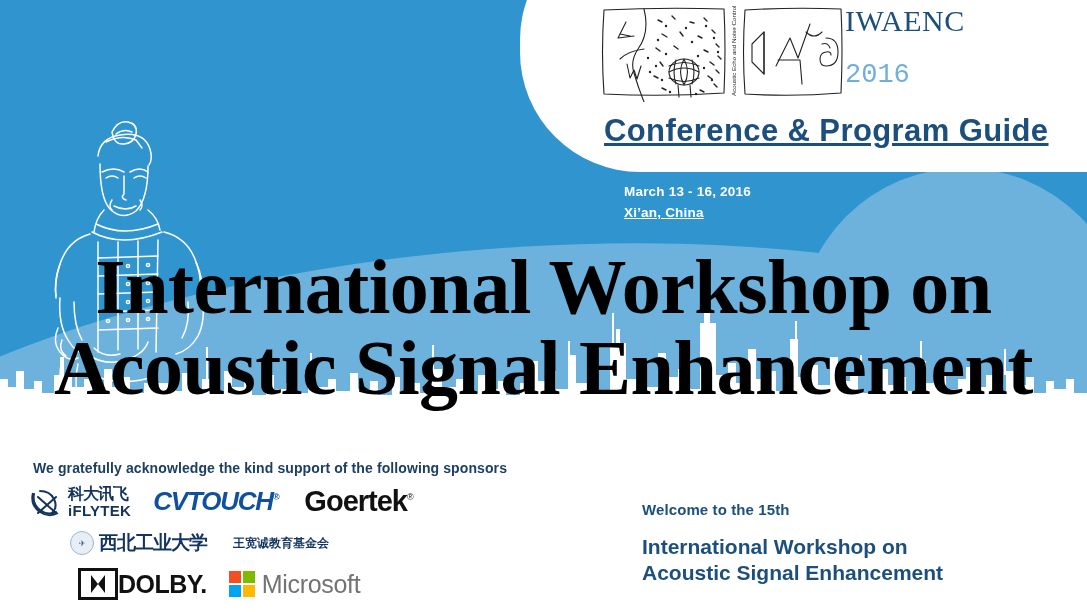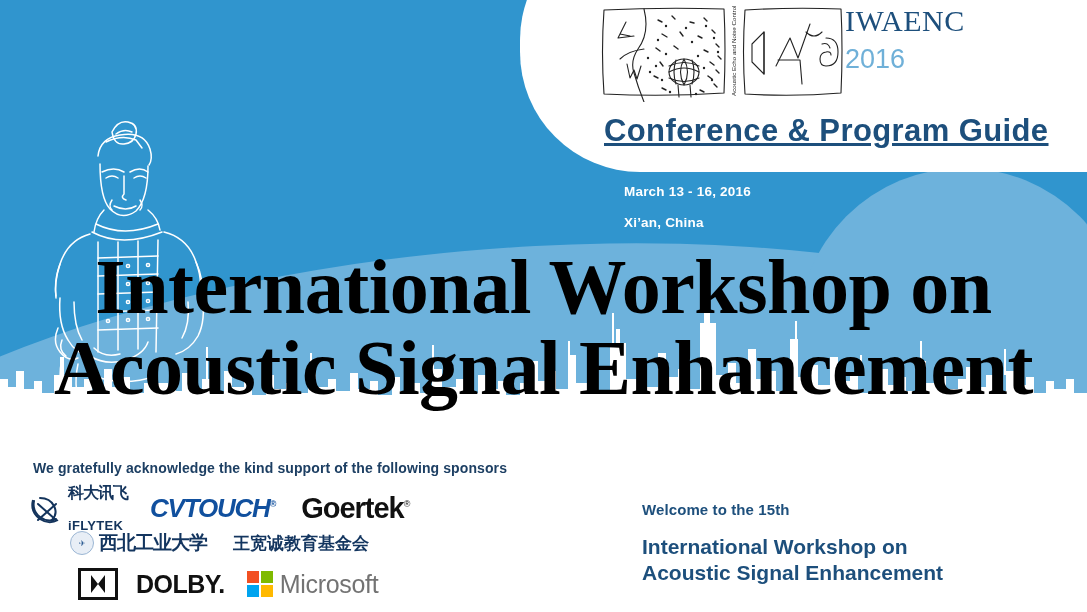--- a/index.html
+++ b/index.html
@@ -23,27 +23,27 @@
 
   
   #warrior{position:absolute;left:52px;top:112px;width:170px;height:325px;}
 
   
   #logo-block{position:absolute;left:600px;top:4px;width:245px;height:98px;}
   #logo-svg{display:block;width:245px;height:98px;}
 
   #brand{position:absolute;left:845px;top:6px;width:230px;}
   #brand .iwaenc{font-family:"Liberation Serif",serif;font-size:30px;letter-spacing:.5px;color:#1d4f7c;line-height:1;}
-  #brand .year{font-family:Liberation Sans, sans-serif;font-size:27px;color:#6fb0d8;line-height:1;margin-top:10px;}
+  #brand .year{font-family:Liberation Mono, monospace;font-size:27px;color:#6fb0d8;line-height:1;margin-top:26px;}
 
   #cpg{position:absolute;left:604px;top:113px;font-family:"Liberation Sans",sans-serif;font-weight:bold;
        font-size:31px;letter-spacing:.4px;color:#1d4f7c;white-space:nowrap;text-decoration:underline;}
 
   #dateline{position:absolute;left:624px;top:184px;color:#ffffff;font-weight:bold;font-size:13.5px;letter-spacing:.2px;}
-  #dateline .l2{margin-top:16px;}
+  #dateline .l2{margin-top:6px;text-decoration:underline;}
 
   
   #maintitle{position:absolute;left:0px;top:248px;width:1087px;
        font-family:"Liberation Serif",serif;font-weight:bold;color:#000000;
        font-size:78px;line-height:.99;letter-spacing:-0.5px;text-align:center;}
   #maintitle .ln2{margin-top:4px;}
 
   
   #footer{position:absolute;left:0;top:433px;width:1087px;height:179px;background:#ffffff;}
 
@@ -52,39 +52,39 @@
   .srow{position:absolute;display:flex;align-items:center;justify-content:center;}
   #srow1{left:30px;top:52px;}
   #srow2{left:70px;top:97px;}
   #srow3{left:78px;top:135px;}
 
   
   .iflytek{display:flex;align-items:center;gap:4px;margin-right:22px;}
   .ifly-mark{width:34px;height:30px;}
   .ifly-txt{display:flex;flex-direction:column;line-height:1;}
   .ifly-cn{font-size:16px;font-weight:bold;color:#14345c;letter-spacing:-1px;font-family:"DejaVu Sans",sans-serif;}
-  .ifly-en{font-size:13px;font-weight:bold;color:#14345c;letter-spacing:.3px;margin-top:18px;}
+  .ifly-en{font-size:15px;font-weight:bold;color:#14345c;letter-spacing:.3px;margin-top:1px;}
 
   
   .cvtouch{font-style:italic;font-weight:bold;font-size:26px;color:#11509e;letter-spacing:-1.2px;margin-right:26px;position:relative;}
   .cvtouch sup{font-size:9px;font-style:normal;vertical-align:super;}
 
   
   .goertek{font-weight:bold;font-size:29px;color:#111;letter-spacing:-1px;}
   .goertek sup{font-size:9px;vertical-align:super;font-weight:normal;}
 
   
   .nwpu{display:flex;align-items:center;gap:5px;margin-right:26px;}
   .nwpu-seal{width:22px;height:22px;border-radius:50%;background:#e8eef6;border:1px solid #9bb6d4;
              display:flex;align-items:center;justify-content:center;font-size:8px;color:#2a5a92;}
   .nwpu-cn{font-size:19px;font-weight:bold;color:#13355f;font-family:"DejaVu Sans",serif;letter-spacing:-1px;}
-  .wkc-cn{font-size:17px;font-weight:bold;color:#13355f;font-family:Liberation Serif, serif;letter-spacing:0px;}
-
-  
-  .dolby{display:flex;align-items:center;gap:18px;margin-right:22px;}
+  .wkc-cn{font-size:12px;font-weight:bold;color:#13355f;font-family:Liberation Serif, serif;letter-spacing:0px;}
+
+  
+  .dolby{display:flex;align-items:center;gap:0;margin-right:22px;}
   .dolby-mark{width:34px;height:26px;border:3px solid #111;display:flex;align-items:center;justify-content:center;}
   .dolby-mark span{display:block;width:0;height:0;border-top:9px solid transparent;border-bottom:9px solid transparent;
                    border-left:7px solid #111;border-right:7px solid #111;}
   .dolby-txt{font-weight:bold;font-size:25px;color:#111;letter-spacing:-.5px;}
 
   
   .ms{display:flex;align-items:center;gap:7px;}
   .ms-grid{width:26px;height:26px;display:grid;grid-template-columns:1fr 1fr;grid-template-rows:1fr 1fr;gap:2px;}
   .ms-txt{font-size:25px;color:#737373;letter-spacing:-.3px;}
 

